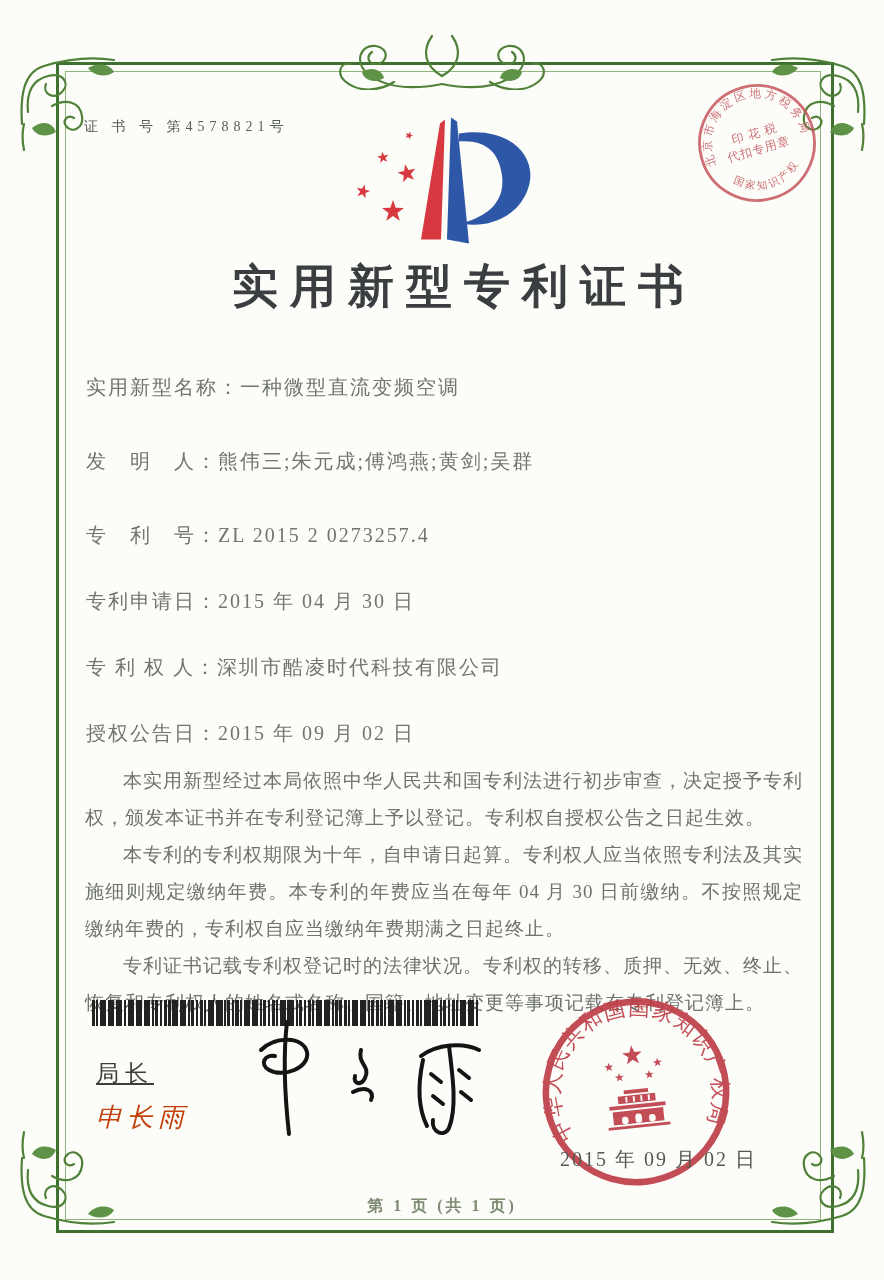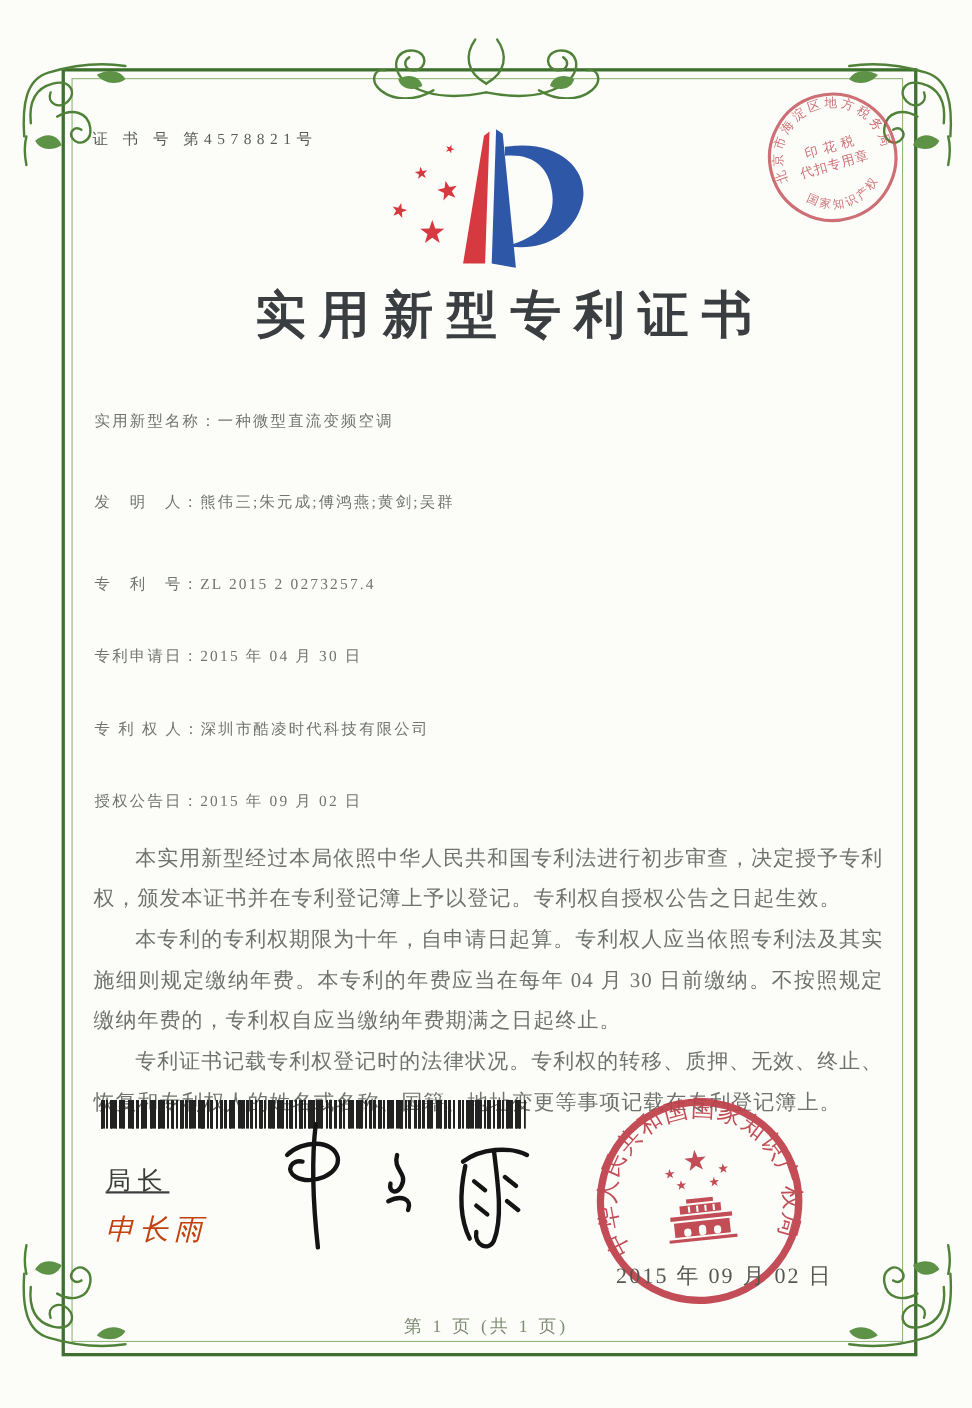--- a/index.html
+++ b/index.html
@@ -19,21 +19,21 @@
   .orn-bl{left:18px;top:1116px;transform:scaleY(-1);}
   .orn-br{left:756px;top:1116px;transform:scale(-1,-1);}
   .orn-topcenter{left:302px;top:26px;}
   
   .cert-no{position:absolute;left:84px;top:118px;font-size:14px;color:#565c58;
     letter-spacing:5px;white-space:nowrap;}
   .logo{position:absolute;left:345px;top:114px;width:215px;height:138px;}
   .title{position:absolute;left:0;right:0;top:256px;text-align:center;
     font-size:46px;font-weight:600;color:#3a3e40;letter-spacing:12px;padding-left:44px;}
   
-  .row{position:absolute;left:86px;font-size:14px;color:#70756f;
+  .row{position:absolute;left:86px;font-size:20px;color:#70756f;
     letter-spacing:2px;white-space:nowrap;}
   .r1{top:374px}.r2{top:448px}.r3{top:522px}.r4{top:588px}.r5{top:654px}.r6{top:720px}
   
   .paras{position:absolute;left:85px;top:762px;width:718px;font-size:19px;
     color:#6e736d;line-height:37px;text-align:justify;letter-spacing:1px;}
   .paras p{margin:0;text-indent:2em;}
   
   .barcode{position:absolute;left:92px;top:1000px;width:386px;height:26px;
     background-image:
       repeating-linear-gradient(90deg,#222 0 2px,transparent 2px 4px),
@@ -42,21 +42,21 @@
   .comm-title{position:absolute;left:96px;top:1058px;font-size:23px;color:#3b3e3c;letter-spacing:6px;text-decoration:underline;}
   .comm-name{position:absolute;left:96px;top:1100px;font-size:26px;color:#c2410c;letter-spacing:5px;font-style:italic;}
   .signature{position:absolute;left:225px;top:1016px;}
   .seal-main{position:absolute;left:528px;top:984px;width:216px;height:216px;opacity:.92;}
   .seal-main svg{transform:rotate(-6deg);}
   .issue-date{position:absolute;left:560px;top:1146px;font-size:20px;color:#55584e;
     letter-spacing:2px;white-space:nowrap;z-index:5;}
   .seal-tax{position:absolute;left:690px;top:76px;width:134px;height:134px;opacity:.85;}
   .seal-tax svg{transform:rotate(-16deg);}
   .footer{position:absolute;left:0;right:0;top:1196px;text-align:center;
-    font-size:16px;color:#7d8b73;letter-spacing:3px;}
+    font-size:16px;color:#7d8b73;letter-spacing:3px;font-weight:bold;}
 </style>
 </head>
 <body>
 
 <svg width="0" height="0" style="position:absolute" aria-hidden="true">
   <defs>
     <path id="star5" d="M0,-10 L2.35,-3.24 L9.51,-3.09 L3.8,1.24 L5.88,8.09 L0,4 L-5.88,8.09 L-3.8,1.24 L-9.51,-3.09 L-2.35,-3.24 Z"></path>
     <g id="cornerOrn" fill="none" stroke="#4f8238" stroke-width="2.2" stroke-linecap="round">
       <path d="M4,70 C2,40 6,18 26,12 C46,6 70,2 96,6"></path>
       <path d="M10,58 C8,38 14,26 30,22 C46,18 52,30 44,38 C36,46 24,40 28,30"></path>

